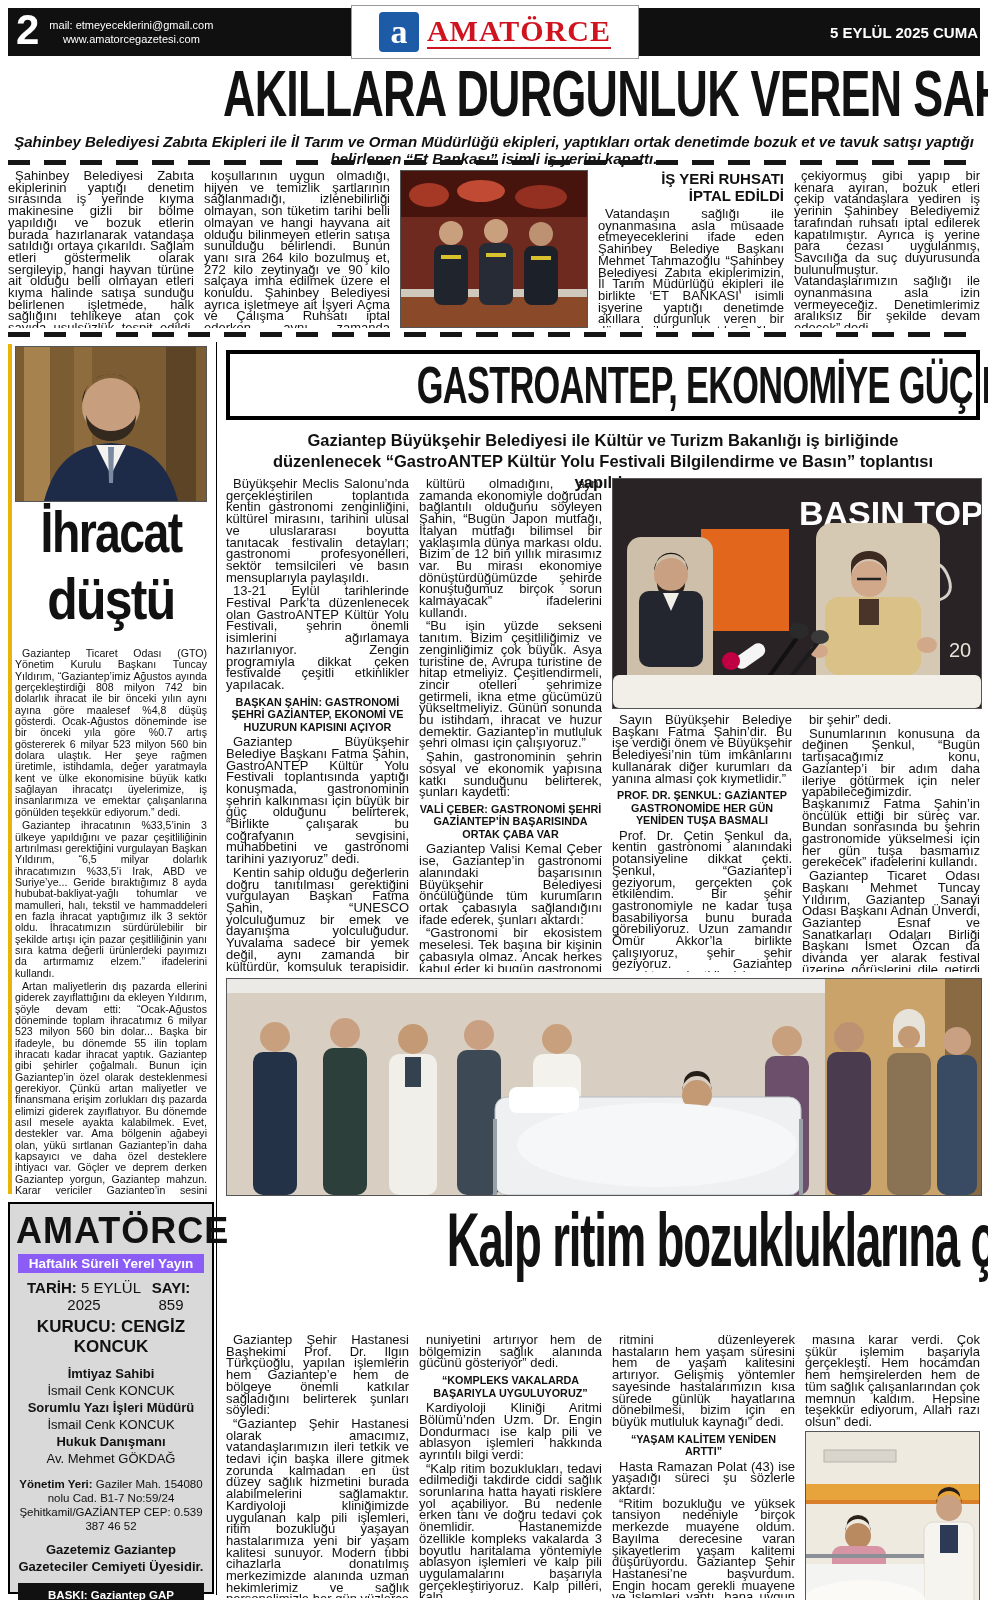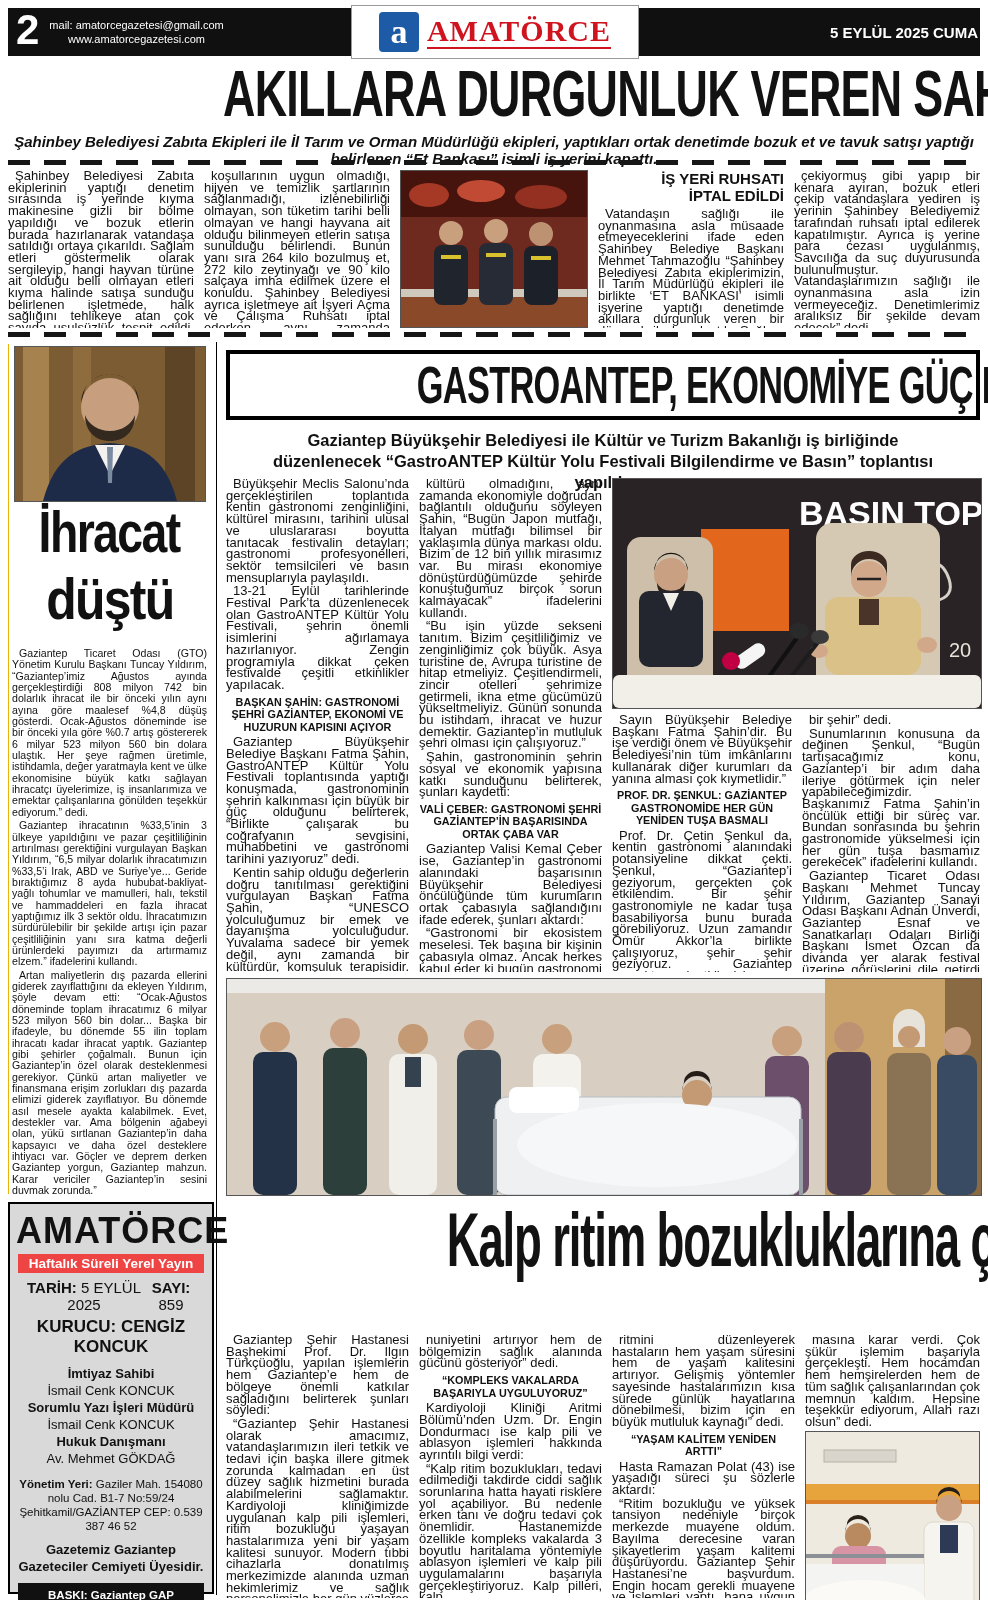--- a/index.html
+++ b/index.html
@@ -18,43 +18,43 @@
   .squeeze{display:inline-block;white-space:nowrap;transform-origin:center;}
   .bighead{text-align:center;font-weight:bold;letter-spacing:-1px;color:#121212;}
   .deck{text-align:center;font-weight:bold;}
   .dash{background:repeating-linear-gradient(90deg,#161616 0 22px,transparent 22px 36px);height:5px;}
   
   .bp{font-size:13px;line-height:11.7px;text-align:justify;margin:0 0 2px 0;text-indent:7px;}
   .colbox{overflow:hidden;}
   .subhead{font-size:10.8px;line-height:12.5px;font-weight:bold;text-align:center;margin:5px 0 3px 0;}
   .a1head{font-size:15px;line-height:17px;font-weight:bold;text-align:right;margin:0 0 4px 0;}
   
-  #side-art{border-left:1px solid #eab308;}
+  #side-art{border-left:4px solid #eab308;}
   .sideh{text-align:center;font-weight:bold;letter-spacing:-2px;line-height:52px;}
   #masthead{background:#d9d9d9;border:2px solid #000;text-align:center;padding:8px 6px;box-sizing:border-box;}
   #mh-title{font-size:36px;font-weight:bold;letter-spacing:1px;line-height:38px;}
-  #mh-bar{background:#ef4444;color:#fff;font-weight:bold;font-size:13.5px;padding:2px 0;margin:4px 2px;}
+  #mh-bar{background:#8b5cf6;color:#fff;font-weight:bold;font-size:13.5px;padding:2px 0;margin:4px 2px;}
   .mh-row{display:flex;justify-content:flex-start;padding:2px 8px;font-size:15px;}
   .mh-b{font-weight:bold;}
   #mh-kurucu{font-size:17px;font-weight:bold;margin:2px 0 8px 0;}
   .mh-line{font-size:13px;line-height:17px;}
   .mh-addr{font-size:11.5px;line-height:14px;margin-top:10px;}
   #mh-baski{background:#111;color:#fff;font-weight:bold;font-size:11.5px;line-height:14px;padding:5px 4px;margin:8px 2px;}
   .photo{border:1px solid #555;overflow:hidden;background:#ccc;}
   svg{display:block;}
 </style>
 </head>
 <body>
 
 <div id="page">
 
   <div id="topbar" class="abs" style="left:8px;top:8px;width:972px;height:48px;">
     <div id="pagenum">2</div>
     <div>
-      <div class="mailln">mail: amatorcegazetesi@gmail.com</div>
+      <div class="mailln">mail: etmeyeceklerini@gmail.com</div>
       <div class="mailln" style="text-align:center;">www.amatorcegazetesi.com</div>
     </div>
     <div id="logobox">
       <div id="logo-a">a</div>
       <div id="logo-word">AMATÖRCE</div>
     </div>
     <div id="hdate">5 EYLÜL 2025 CUMA</div>
   </div>
 
   <div class="abs bighead" style="left:8px;top:58px;width:972px;height:72px;">

